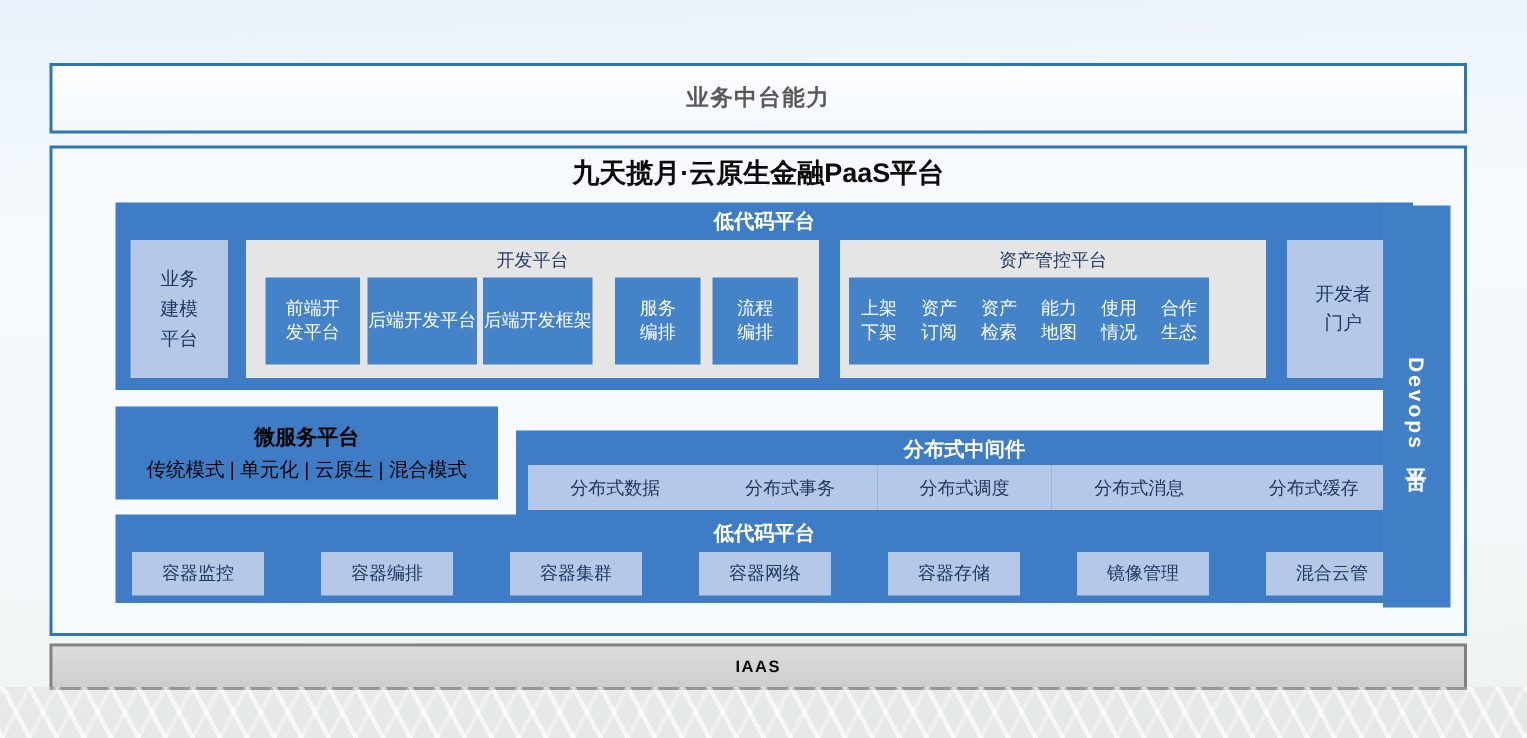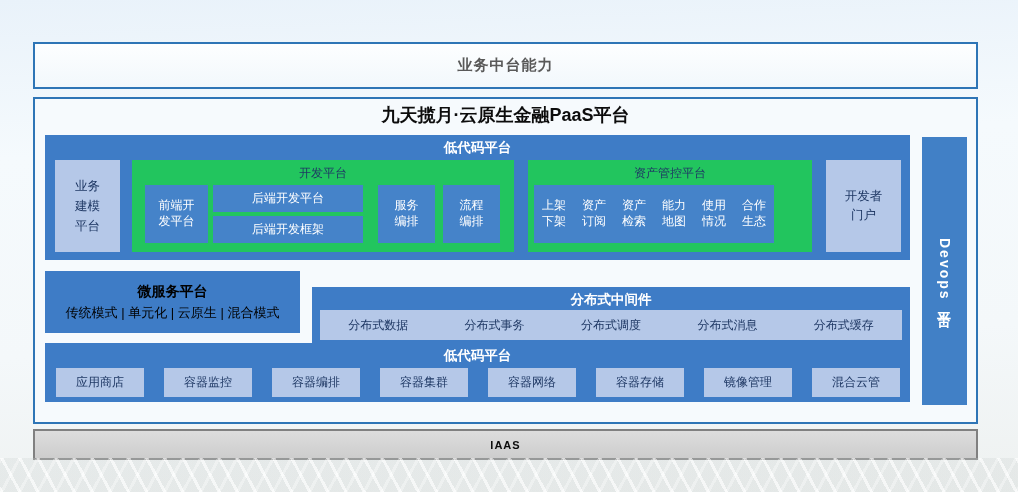--- a/index.html
+++ b/index.html
@@ -25,42 +25,42 @@
     font-size:15px;font-weight:bold;color:#595959;letter-spacing:1px;
   }
   .main-box{
     left:33px;top:97px;width:945px;height:327px;
     border:2px solid #2e75b6;background:#f6fafd;
   }
   .main-title{
     left:0;right:0;top:4px;height:22px;text-align:center;
     font-size:18px;font-weight:bold;color:#0c0c0c;
   }
-  .section{background:#3e7cc6;}
+  .section{background:#3e7cc6;margin-left:32px;}
   .sec-header{
     left:0;right:0;top:0;height:20px;text-align:center;padding-top:4px;
     font-size:13.5px;font-weight:bold;color:#ffffff;
   }
-  .light-panel{background:#22c55e;}
+  .light-panel{background:#e5e5e5;}
   .panel-header{
     left:0;right:0;top:0;padding-top:5px;text-align:center;
     font-size:12px;color:#1f3864;
   }
   .blue-item{
     background:#4583c9;color:#ffffff;font-size:12px;line-height:1.3;
     text-align:center;
   }
   .light-item{
     background:#b5c8e8;color:#1f3864;font-size:12px;text-align:center;
   }
   .sec-lowcode{left:10px;top:36px;width:865px;height:125px;}
   .biz-model{left:10px;top:25px;width:65px;height:92px;font-size:12.5px;line-height:1.6;}
   .dev-panel{left:87px;top:25px;width:382px;height:92px;}
   .fe-box{left:13px;top:25px;width:63px;height:58px;}
-  .be-stack{left:81px;top:25px;width:150px;height:58px;display:flex;flex-direction:column;gap:4px;}
+  .be-stack{left:81px;top:25px;width:150px;height:58px;display:flex;flex-direction:row;gap:4px;}
   .be-stack .blue-item{flex:1;}
   .svc-box{left:246px;top:25px;width:57px;height:58px;}
   .flow-box{left:311px;top:25px;width:57px;height:58px;}
   .asset-panel{left:483px;top:25px;width:284px;height:92px;}
   .asset-row{left:6px;right:6px;top:25px;height:58px;display:flex;justify-content:flex-start;}
   .asset-row .blue-item{width:40px;height:100%;}
   .dev-portal{left:781px;top:25px;width:75px;height:92px;font-size:12.5px;line-height:1.55;}
 
   .sec-micro{left:10px;top:172px;width:255px;height:62px;gap:3px;color:#000000;}
   .micro-title{font-size:14px;font-weight:bold;}
@@ -175,21 +175,20 @@
         <div class="flexc light-item">分布式事务</div>
         <div class="flexc light-item">分布式调度</div>
         <div class="flexc light-item">分布式消息</div>
         <div class="flexc light-item">分布式缓存</div>
       </div>
     </div>
 
     <div class="abs section sec-container">
       <div class="abs sec-header">低代码平台</div>
       <div class="abs cc-row">
-        <div class="flexc light-item">应用商店</div>
         <div class="flexc light-item">容器监控</div>
         <div class="flexc light-item">容器编排</div>
         <div class="flexc light-item">容器集群</div>
         <div class="flexc light-item">容器网络</div>
         <div class="flexc light-item">容器存储</div>
         <div class="flexc light-item">镜像管理</div>
         <div class="flexc light-item">混合云管</div>
       </div>
     </div>
 

